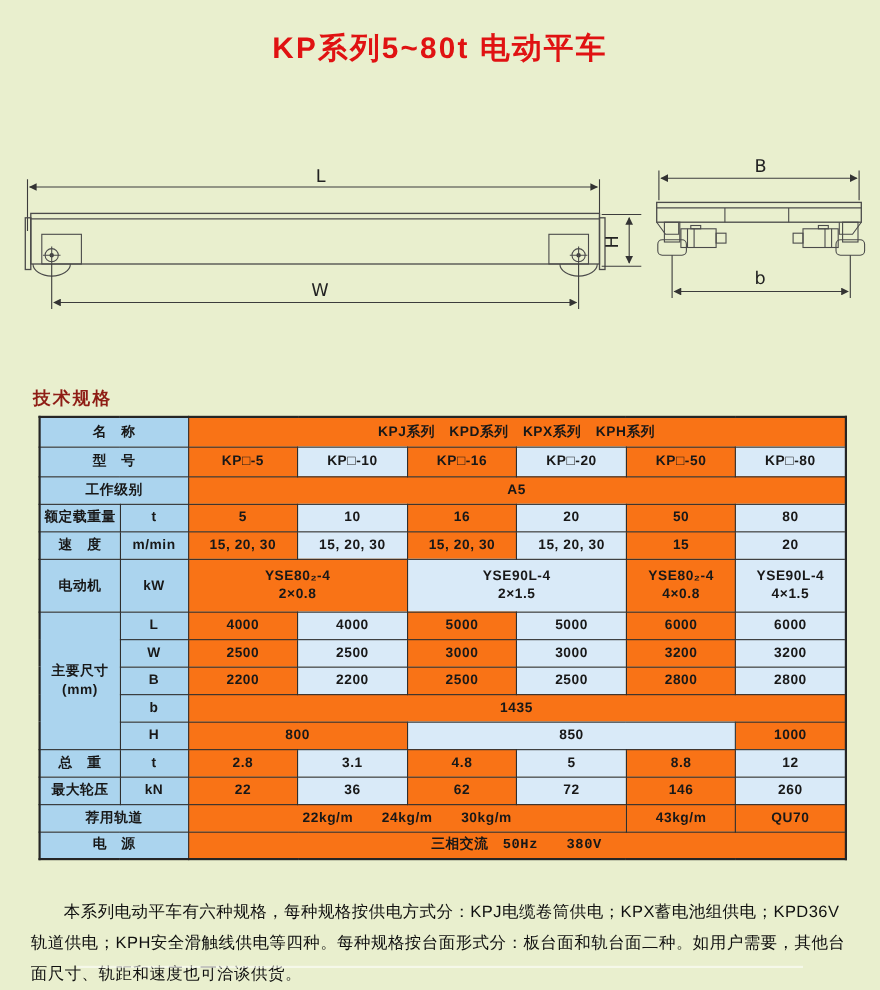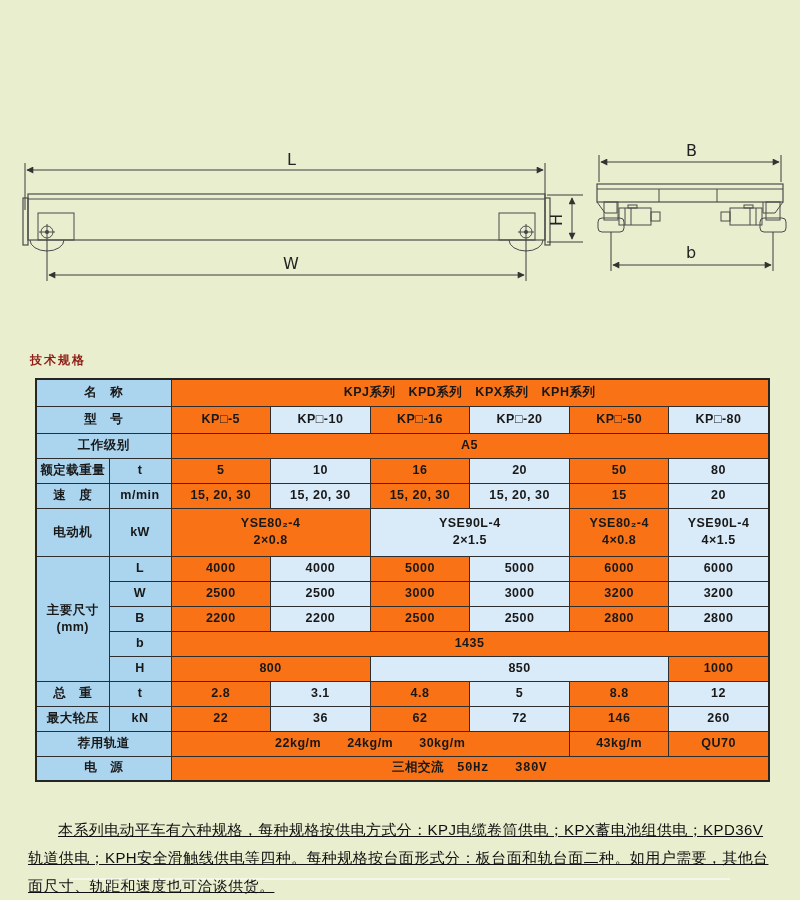--- a/index.html
+++ b/index.html
@@ -6,40 +6,41 @@
   .page{position:relative;width:800px;height:900px;background:#e9efce;overflow:hidden;
         font-family:"Liberation Sans",sans-serif;}
   .title{position:absolute;top:26px;left:0;width:100%;margin:0;text-align:center;
          font-size:27px;font-weight:bold;color:#e01212;letter-spacing:2px;}
   .drawings{position:absolute;top:118px;left:0;}
   .ln{stroke:#4b4b4b;stroke-width:1.2;fill:none;}
   .th{stroke:#4b4b4b;stroke-width:1;fill:none;}
   .dl{stroke:#3c3c3c;stroke-width:1;fill:none;}
   .dim{font-family:"DejaVu Sans",sans-serif;font-size:16px;fill:#222;}
   .solid{fill:#3b3b3b;stroke:none;}
-  .sect{position:absolute;top:352px;left:30px;margin:0;font-size:12px;font-weight:bold;
+  .sect{position:absolute;top:352px;left:30px;margin:0;font-size:16px;font-weight:bold;
         color:#8e1d15;letter-spacing:2px;}
   table.spec{position:absolute;top:378px;left:35px;width:733px;border-collapse:collapse;
         table-layout:fixed;border:2px solid #252525;}
   table.spec td{border:1px solid #2e2e2e;text-align:center;vertical-align:middle;
         font-size:12.5px;font-weight:bold;color:#181818;padding:1px 1px;
         white-space:pre-line;letter-spacing:0.5px;line-height:1.35;}
   td.h{background:#abd4ee;}
   td.g{background:#f97316;}
   td.b{background:#d9eaf8;}
   .footer{position:absolute;top:816px;left:28px;width:748px;margin:0;font-size:15px;
-        line-height:1.85;color:#101010;text-indent:2em;letter-spacing:0.4px;text-decoration:underline;}
+        line-height:1.85;color:#101010;text-indent:2em;letter-spacing:0.4px;}
   .rule{position:absolute;top:878px;left:70px;width:660px;height:2px;
         background:rgba(255,255,255,0.55);}
 </style>
 </head>
 <body>
 
 <div class="page">
 
+  <h1 class="title">KP系列5~80t 电动平车</h1>
 
   <svg class="drawings" width="800" height="175" viewBox="0 0 800 175">
     <defs>
       <marker id="arr" viewBox="0 0 10 10" refX="9" refY="5" markerWidth="9" markerHeight="7" orient="auto-start-reverse">
         <path d="M0,0 L10,5 L0,10 z" fill="#333"></path>
       </marker>
     </defs>
 
     <g>
       <text class="dim" x="287" y="47">L</text>

